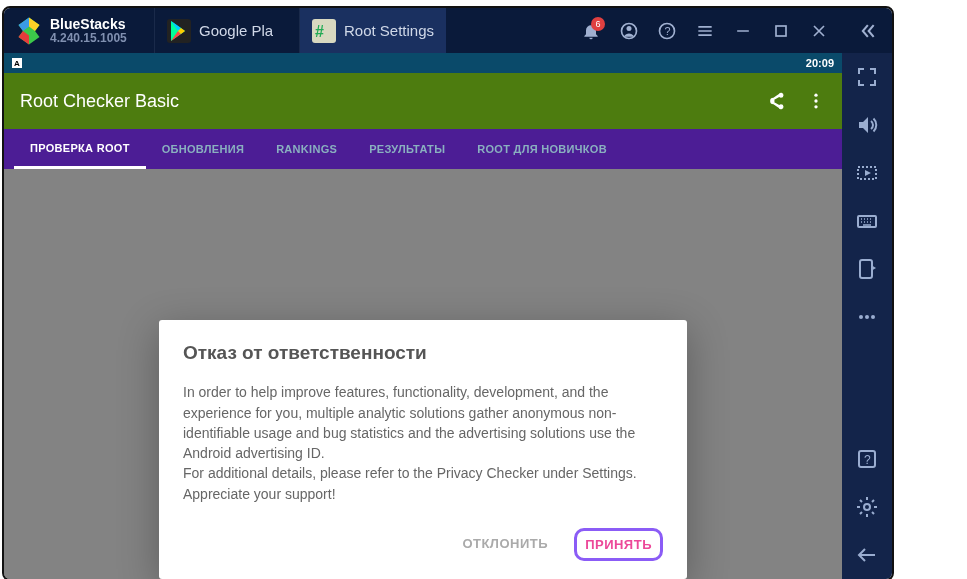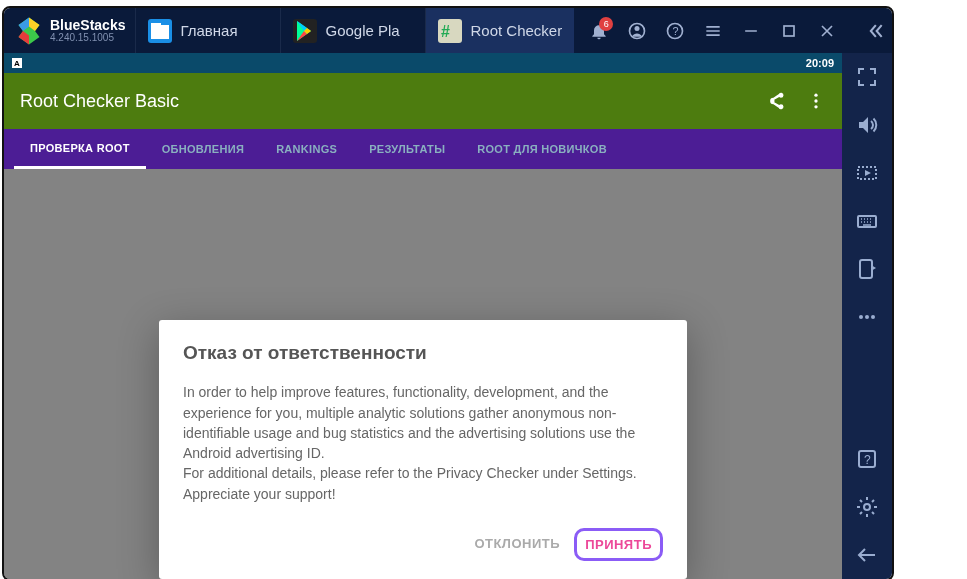--- a/index.html
+++ b/index.html
@@ -2,21 +2,21 @@
 <html><head>
 <meta charset="utf-8">
 <style>
 * { margin: 0; padding: 0; box-sizing: border-box; font-family: Arial, sans-serif; }
 body { background: #fff; width: 967px; height: 579px; overflow: hidden; position: relative; }
 .outer-border { border: 2px solid #111; width: 892px; height: 575px; position: absolute; top: 6px; left: 2px; border-radius: 8px; overflow: hidden; }
 .titlebar { background: #0a1a3a; height: 45px; display: flex; align-items: center; color: #fff; }
 .logo-area { display: flex; align-items: center; padding: 0 10px; width: 150px; }
 .bs-logo { width: 30px; height: 30px; margin-right: 6px; }
 .bs-text { font-size: 14px; font-weight: bold; line-height: 1; }
-.bs-ver { font-size: 10px; color: #8090b0; }
+.bs-ver { font-size: 12px; color: #8090b0; font-weight: bold; }
 .tabs { display: flex; height: 100%; }
 .tab { display: flex; align-items: center; padding: 0 12px; height: 100%; border-left: 1px solid #1a2a4a; min-width: 145px; cursor: pointer; }
 .tab.active { background: #1a3060; }
 .tab-icon { width: 24px; height: 24px; margin-right: 8px; display: flex; align-items: center; justify-content: center; border-radius: 3px; }
 .tab-label { font-size: 15px; color: #d0d8e8; white-space: nowrap; overflow: hidden; }
 .title-controls { margin-left: auto; display: flex; align-items: center; gap: 18px; padding: 0 15px; }
 .tctrl { width: 20px; height: 20px; color: #a0b0d0; cursor: pointer; display: flex; align-items: center; justify-content: center; position: relative; }
 .badge { position: absolute; top: -4px; right: -4px; background: #e04040; color: #fff; font-size: 9px; width: 14px; height: 14px; border-radius: 7px; display: flex; align-items: center; justify-content: center; }
 .main-area { display: flex; height: calc(100% - 45px); }
 .content { flex: 1; background: #000; position: relative; }
@@ -28,21 +28,21 @@
 .app-actions { margin-left: auto; display: flex; gap: 20px; }
 .app-tabs { background: #4c1d95; display: flex; padding: 0 10px; height: 40px; }
 .app-tab { padding: 0 16px; color: #8ab0c0; font-size: 11px; font-weight: bold; display: flex; align-items: center; cursor: pointer; letter-spacing: 0.3px; }
 .app-tab.active { color: #fff; border-bottom: 3px solid #fff; }
 .app-body { background: #eeeeee; height: calc(100% - 116px); position: relative; }
 .overlay { position: absolute; inset: 0; background: rgba(0,0,0,0.45); display: flex; align-items: flex-end; justify-content: center; padding-top: 10px; }
 .dialog { background: #fff; width: 528px; border-radius: 3px; padding: 22px 24px 10px 24px; box-shadow: 0 10px 40px rgba(0,0,0,0.3); }
 .dialog-title { font-size: 19px; font-weight: bold; color: #555; margin-bottom: 18px; }
 .dialog-body { font-size: 14px; color: #666; line-height: 1.45; margin-bottom: 14px; margin-top: 7px; }
 .dialog-body p { margin-bottom: 16px; }
-.dialog-actions { display: flex; justify-content: flex-end; gap: 4px; padding: 8px 0; }
+.dialog-actions { display: flex; justify-content: flex-end; gap: 16px; padding: 8px 0; }
 .dlg-btn { font-size: 13px; font-weight: bold; padding: 8px 10px; cursor: pointer; letter-spacing: 0.5px; }
 .btn-decline { color: #aaa; }
 .btn-accept { color: #ec4899; border: 3px solid #8b5cf6; border-radius: 10px; padding: 6px 8px; }
 .sidebar { width: 50px; background: #13244a; display: flex; flex-direction: column; align-items: center; padding: 12px 0; gap: 24px; }
 .side-btn { width: 24px; height: 24px; color: #9aadd0; cursor: pointer; display: flex; align-items: center; justify-content: center; }
 .side-spacer { flex: 1; }
 svg { width: 100%; height: 100%; }
 </style>
 </head>
 <body>
@@ -57,45 +57,37 @@
         <path d="M20 2 L6 12 L12 20 L20 14 Z" fill="#3b9be6"></path>
         <path d="M6 28 L12 20 L20 26 L20 38 Z" fill="#e63b3b"></path>
       </svg>
       <div>
         <div class="bs-text">BlueStacks</div>
         <div class="bs-ver">4.240.15.1005</div>
       </div>
     </div>
     <div class="tabs">
       <div class="tab">
-        <div class="tab-icon" style="background:#1a8fe6">
-          <svg viewBox="0 0 24 24" width="16" height="16">
-              <path fill="#fff" d="M3 6h18v14H3z M3 4h10v2H3z"></path>
-            </svg>
-        </div>
-        <span class="tab-label">Главная</span>
-      </div>
-      <div class="tab">
         <div class="tab-icon" style="background:#222">
           <svg viewBox="0 0 24 24" width="14" height="14">
               <path d="M4 2 L18 12 L4 22 Z" fill="#0f9"></path>
               <path d="M4 2 L14 9 L11 12 Z" fill="#0cf"></path>
               <path d="M4 22 L14 15 L11 12 Z" fill="#f44"></path>
               <path d="M14 9 L18 12 L14 15 L11 12 Z" fill="#fc0"></path>
             </svg>
         </div>
         <span class="tab-label">Google Pla</span>
       </div>
       <div class="tab active">
         <div class="tab-icon" style="background:#d8d8c0">
           <svg viewBox="0 0 24 24" width="16" height="16">
               <text x="3" y="18" font-size="16" font-weight="bold" fill="#2a5">#</text>
             </svg>
         </div>
-        <span class="tab-label">Root Checker</span>
+        <span class="tab-label">Root Settings</span>
       </div>
     </div>
     <div class="title-controls">
       <div class="tctrl">
         <svg viewBox="0 0 24 24">
             <path fill="currentColor" d="M12 22a2 2 0 002-2h-4a2 2 0 002 2zm6-6V11a6 6 0 10-12 0v5l-2 2v1h16v-1l-2-2z"></path>
           </svg>
         <div class="badge">6</div>
       </div>
       <div class="tctrl">

